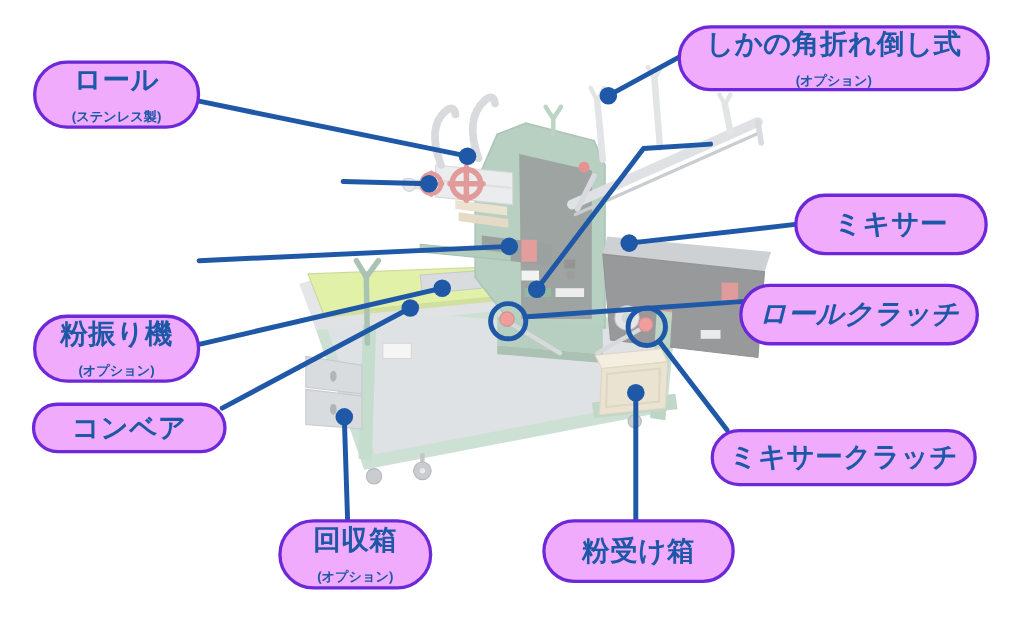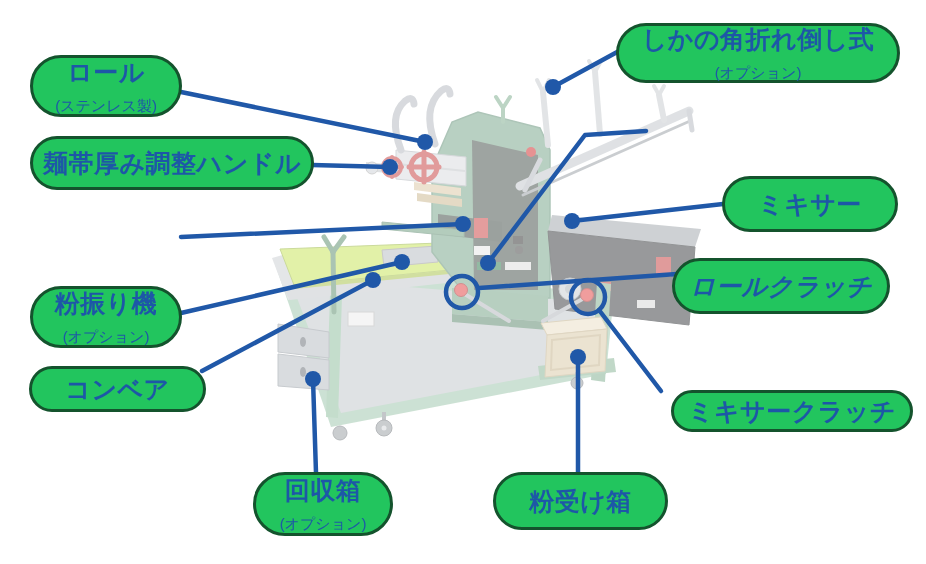--- a/index.html
+++ b/index.html
@@ -1,34 +1,34 @@
 <!DOCTYPE html>
 <html><head>
 <meta charset="utf-8">
 <style>
   html,body{margin:0;padding:0;background:#ffffff;}
   #stage{position:relative;width:926px;height:564px;background:#ffffff;overflow:hidden;
          font-family:"Liberation Sans","DejaVu Sans",sans-serif;}
   #machine-svg{position:absolute;left:0;top:0;}
-  .pill{position:absolute;box-sizing:border-box;background:#22c55e;border:3px solid #14532d;
+  .pill{position:absolute;box-sizing:border-box;background:#f0abfc;border:3px solid #6d28d9;
         border-radius:999px;display:flex;flex-direction:column;align-items:center;justify-content:center;
         color:#1d57a7;text-align:center;z-index:5;}
   .pill .main{font-size:25px;font-weight:800;line-height:1.05;white-space:nowrap;letter-spacing:0.5px;}
-  .pill .sub{font-size:15px;font-weight:400;line-height:1.0;margin-top:13px;white-space:nowrap;}
+  .pill .sub{font-size:12px;font-weight:700;line-height:1.0;margin-top:13px;white-space:nowrap;}
   
   #p-roll{left:30px;top:55px;width:152px;height:62px;}
   #p-handle{left:30px;top:136px;width:284px;height:54px;}
   #p-blade{left:30px;top:210px;width:152px;height:54px;}
   #p-sprinkler{left:30px;top:286px;width:152px;height:62px;}
   #p-conveyor{left:29px;top:366px;width:177px;height:46px;}
   #p-folding{left:616px;top:23px;width:284px;height:60px;}
   #p-autocut{left:642px;top:106px;width:260px;height:52px;}
   #p-mixer{left:722px;top:176px;width:176px;height:56px;text-align:center;}
   #p-rollclutch{left:672px;top:258px;width:218px;height:56px;font-style:italic;}
-  #p-mixerclutch{left:671px;top:390px;width:242px;height:42px;}
+  #p-mixerclutch{left:646px;top:390px;width:242px;height:52px;}
   #p-collection{left:253px;top:472px;width:140px;height:64px;}
   #p-flourbox{left:493px;top:472px;width:175px;height:58px;}
 </style>
 </head>
 <body>
 
 <div id="stage">
 
   <svg id="machine-svg" width="926" height="564" viewBox="0 0 926 564">
 
@@ -185,23 +185,20 @@
       <circle cx="313" cy="379" r="8"></circle>
       <circle cx="578" cy="357" r="8"></circle>
     </g>
   </svg>
 
   <div class="pill" id="p-roll">
     <span class="main">ロール</span>
     <span class="sub">(ステンレス製)</span>
   </div>
 
-  <div class="pill" id="p-handle">
-    <span class="main">麺帯厚み調整ハンドル</span>
-  </div>
 
 
   <div class="pill" id="p-sprinkler">
     <span class="main">粉振り機</span>
     <span class="sub">(オプション)</span>
   </div>
 
   <div class="pill" id="p-conveyor">
     <span class="main">コンベア</span>
   </div>

